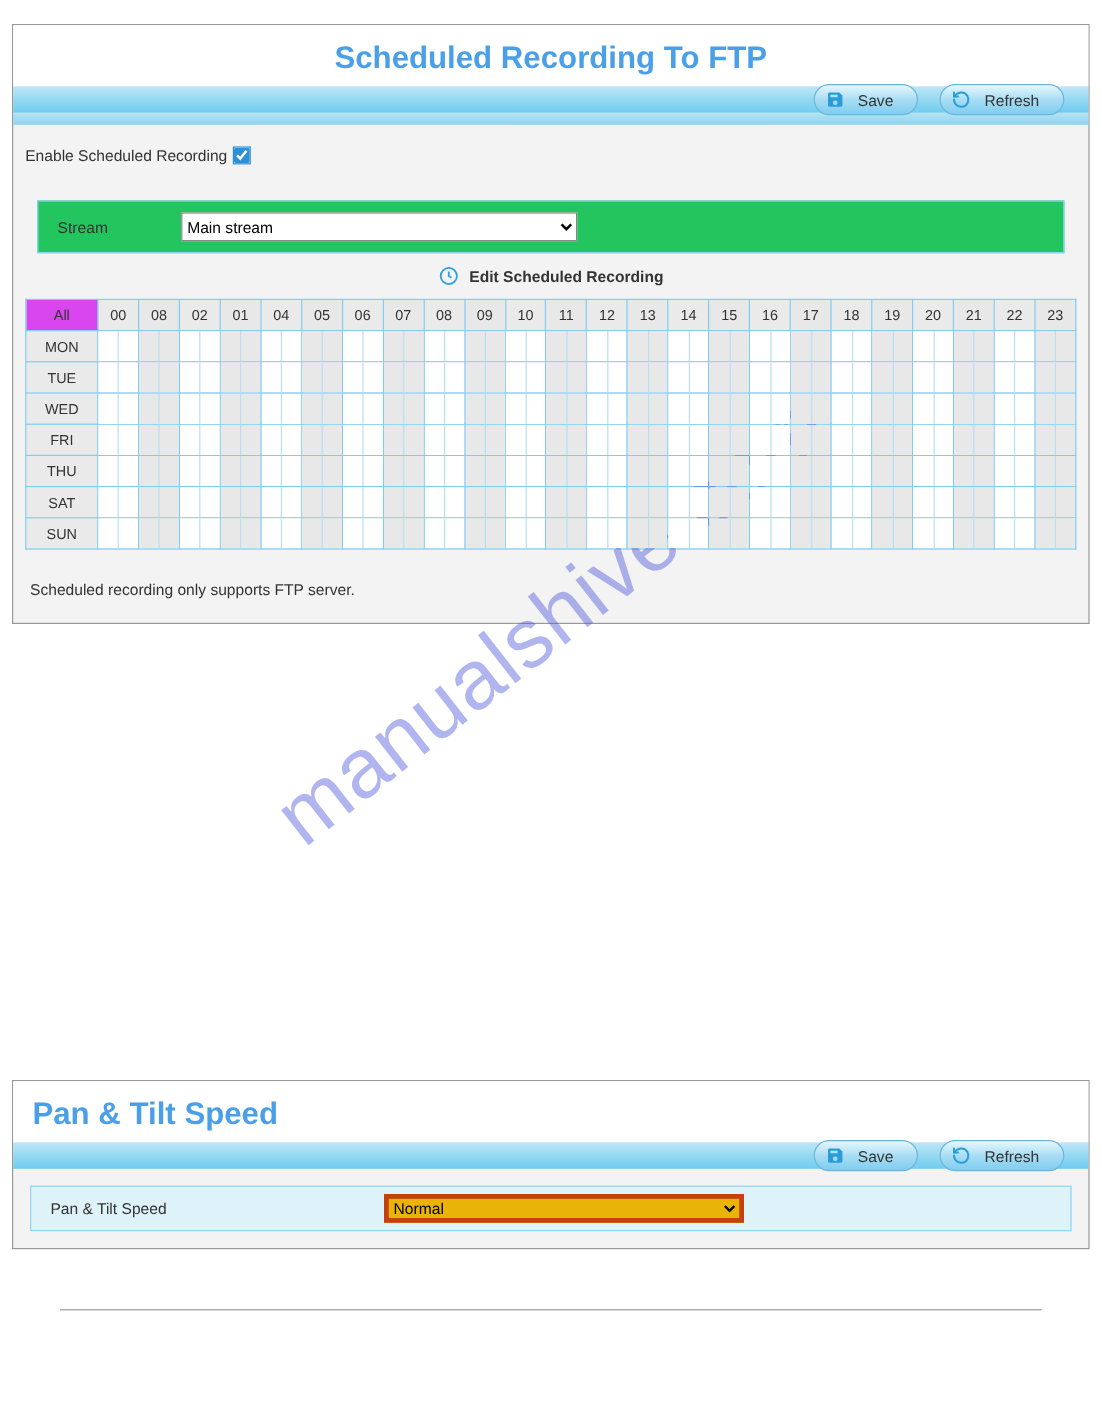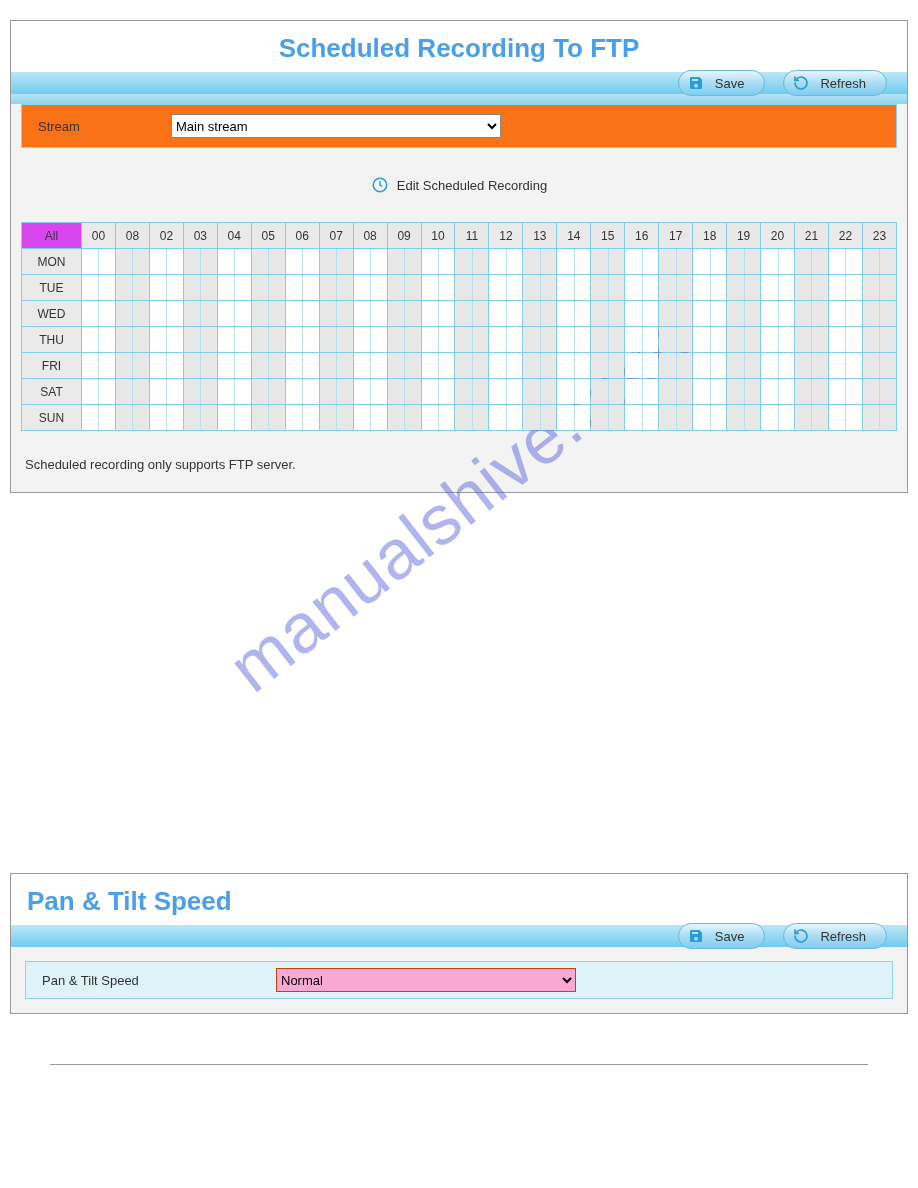--- a/index.html
+++ b/index.html
@@ -76,25 +76,24 @@
     padding: 16px 10px 28px 10px;
   }
   .checkbox-row input[type="checkbox"] {
     outline: 1px solid #2d8fd6;
     accent-color: #2d8fd6;
   }
 
   .form-row {
     display: flex;
     align-items: center;
-    background: #f97316;
+    background: #22c55e;
     border: 1px solid #8fd4ee;
     height: 44px;
-    margin: 0 10px;
-    gap: 30px;
+    margin: 0 20px;
   }
   .form-row .label {
     width: 115px;
     padding-left: 16px;
     color: #333;
   }
   .form-row .control {
     flex: 1;
     padding-left: 4px;
   }
@@ -104,21 +103,22 @@
     border: 1px solid #888;
     background: #fff;
     font-size: 13px;
   }
 
   .edit-link {
     display: flex;
     align-items: center;
     justify-content: center;
     gap: 8px;
-    padding: 28px 0;
+    padding: 10px 0;
+    font-weight: bold;
   }
   .edit-link .clock-icon {
     width: 18px; height: 18px;
     color: #2aa0dc;
   }
 
   
   .schedule-wrap {
     margin: 0 10px 8px 10px;
   }
@@ -182,23 +182,24 @@
     height: 38px;
     margin: 14px;
   }
   .form-row2 .label {
     width: 250px;
     padding-left: 16px;
   }
   .form-row2 select {
     width: 300px;
     height: 24px;
-    border: 1px solid #c2410c;
-    background: #f9a8d4;
+    border: 4px solid #c2410c;
+    background: #eab308;
     font-size: 13px;
+    margin-left: 44px;
   }
 
   .spacer { height: 340px; display:flex; align-items:center; justify-content:flex-start; padding-left: 30px;}
 
   .watermark {
     position: absolute;
     left: 50%; top: 46%;
     transform: translate(-50%,-50%) rotate(-38deg);
     font-size: 70px;
     color: rgba(80,90,220,0.45);
@@ -236,20 +237,24 @@
         <svg viewBox="0 0 24 24" width="16" height="16" fill="none" stroke="currentColor" stroke-width="2.5" stroke-linecap="round">
             <path d="M3 12a9 9 0 1 0 3-6.7L3 8"></path>
             <polyline points="3 3 3 8 8 8"></polyline>
           </svg>
       </span>
       <span>Refresh</span>
     </div>
   </div>
   <div class="sub-bar"></div>
 
+  <div class="checkbox-row">
+    <span>Enable Scheduled Recording</span>
+    <input type="checkbox" checked="" style="">
+  </div>
 
   <div class="form-row">
     <div class="label">Stream</div>
     <div class="control">
       <select>
         <option>Main stream</option>
       </select>
     </div>
   </div>
 
@@ -264,21 +269,21 @@
   </div>
 
   <div class="schedule-wrap">
     <table class="schedule">
       <thead>
         <tr id="hour-header-row">
           <th class="daycol">All</th>
         <th class="hour">00</th>
             <th class="hour">08</th>
             <th class="hour">02</th>
-            <th class="hour">03</th>
+            <th class="hour">01</th>
             <th class="hour">04</th>
             <th class="hour">05</th>
             <th class="hour">06</th>
             <th class="hour">07</th>
             <th class="hour">08</th>
             <th class="hour">09</th>
             <th class="hour">10</th>
             <th class="hour">11</th>
             <th class="hour">12</th>
             <th class="hour">13</th>
@@ -370,48 +375,48 @@
             <td class="slot"></td>
             <td class="slot"></td>
             <td class="slot"></td>
             <td class="slot"></td>
             <td class="slot"></td>
             <td class="slot"></td>
             <td class="slot"></td>
             <td class="slot"></td>
           </tr>
           <tr>
+            <th class="daycol">FRI</th>
+            <td class="slot"></td>
+            <td class="slot"></td>
+            <td class="slot"></td>
+            <td class="slot"></td>
+            <td class="slot"></td>
+            <td class="slot"></td>
+            <td class="slot"></td>
+            <td class="slot"></td>
+            <td class="slot"></td>
+            <td class="slot"></td>
+            <td class="slot"></td>
+            <td class="slot"></td>
+            <td class="slot"></td>
+            <td class="slot"></td>
+            <td class="slot"></td>
+            <td class="slot"></td>
+            <td class="slot"></td>
+            <td class="slot"></td>
+            <td class="slot"></td>
+            <td class="slot"></td>
+            <td class="slot"></td>
+            <td class="slot"></td>
+            <td class="slot"></td>
+            <td class="slot"></td>
+          </tr>
+          <tr>
             <th class="daycol">THU</th>
-            <td class="slot"></td>
-            <td class="slot"></td>
-            <td class="slot"></td>
-            <td class="slot"></td>
-            <td class="slot"></td>
-            <td class="slot"></td>
-            <td class="slot"></td>
-            <td class="slot"></td>
-            <td class="slot"></td>
-            <td class="slot"></td>
-            <td class="slot"></td>
-            <td class="slot"></td>
-            <td class="slot"></td>
-            <td class="slot"></td>
-            <td class="slot"></td>
-            <td class="slot"></td>
-            <td class="slot"></td>
-            <td class="slot"></td>
-            <td class="slot"></td>
-            <td class="slot"></td>
-            <td class="slot"></td>
-            <td class="slot"></td>
-            <td class="slot"></td>
-            <td class="slot"></td>
-          </tr>
-          <tr>
-            <th class="daycol">FRI</th>
             <td class="slot"></td>
             <td class="slot"></td>
             <td class="slot"></td>
             <td class="slot"></td>
             <td class="slot"></td>
             <td class="slot"></td>
             <td class="slot"></td>
             <td class="slot"></td>
             <td class="slot"></td>
             <td class="slot"></td>

